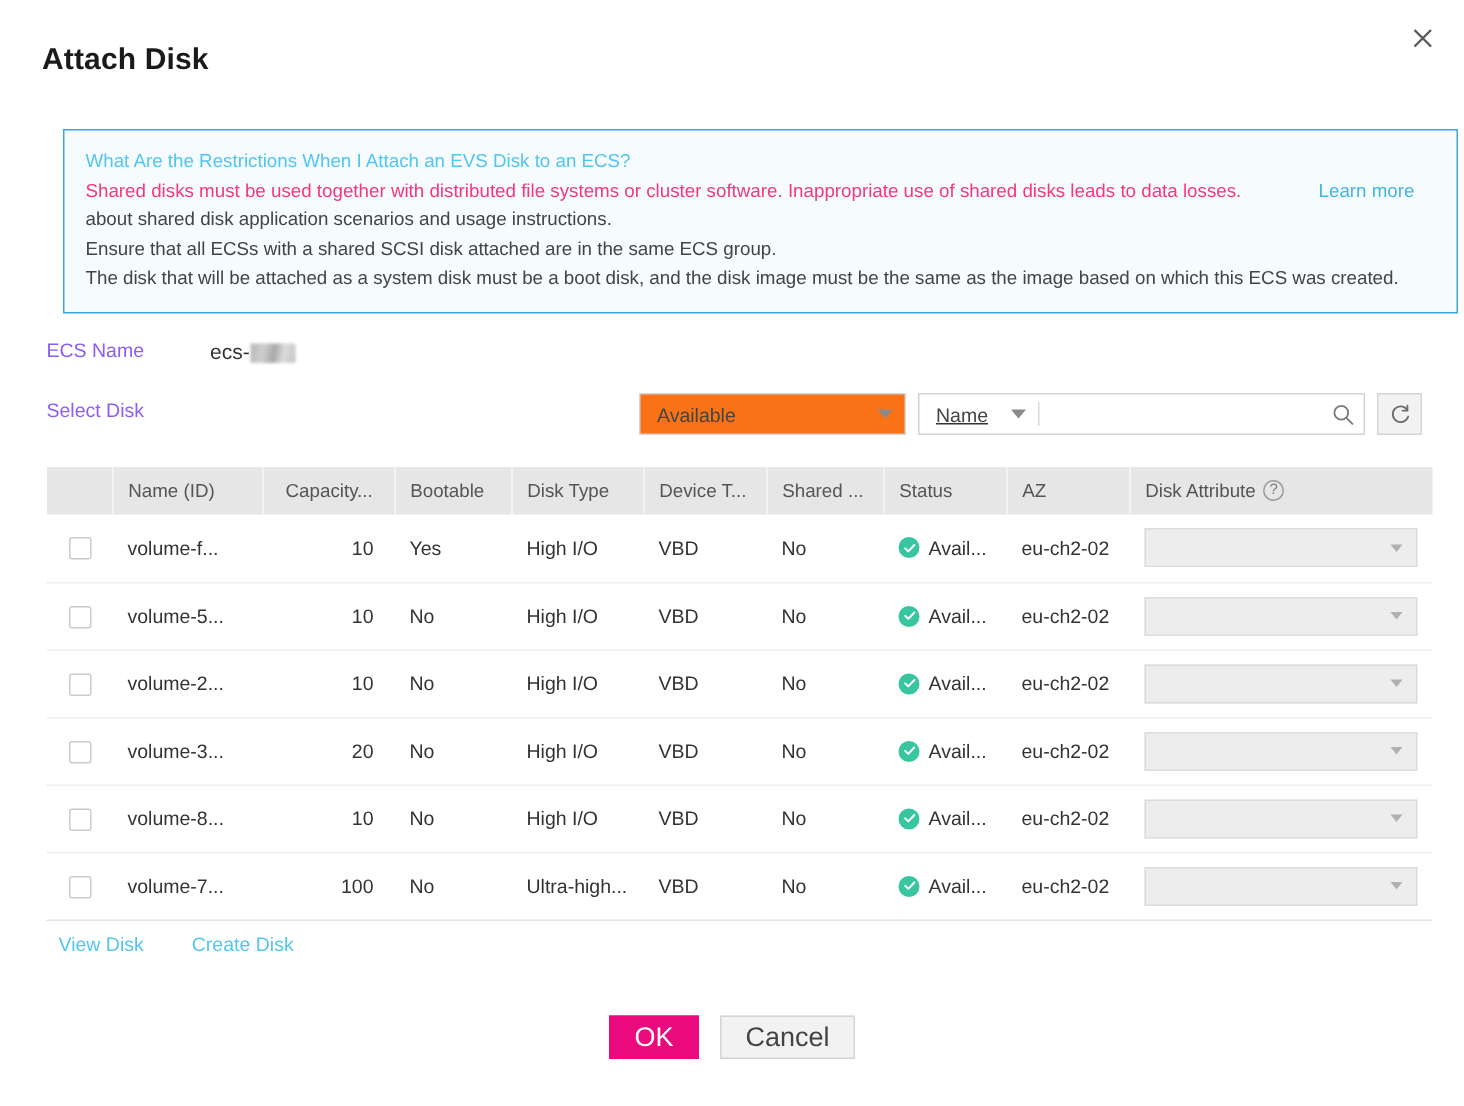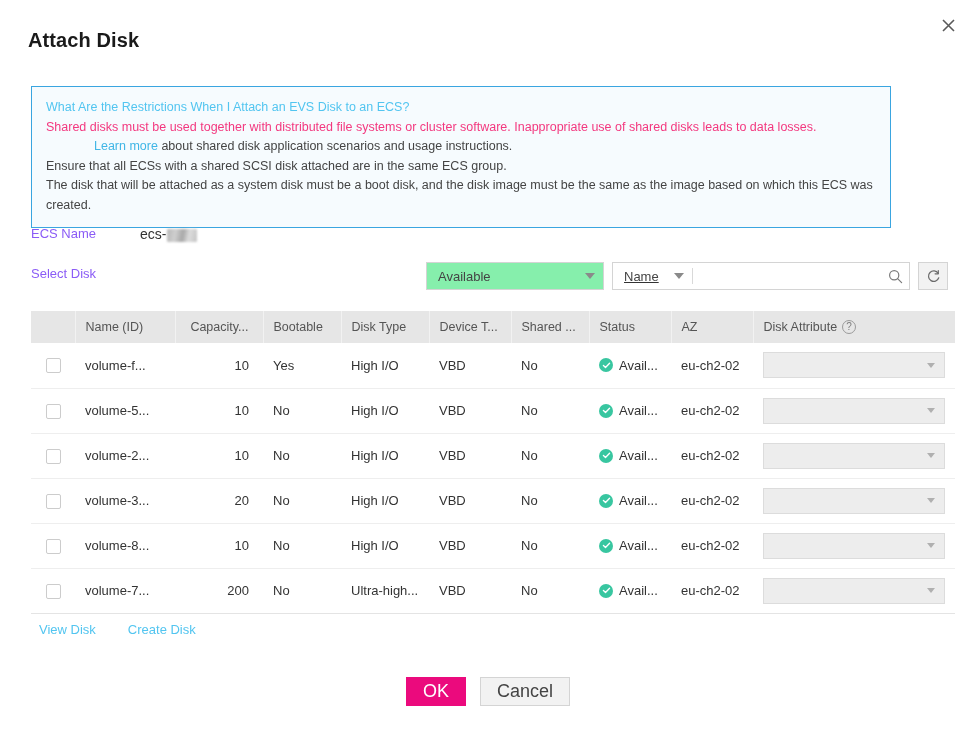--- a/index.html
+++ b/index.html
@@ -42,23 +42,23 @@
     cursor: pointer;
     display: flex;
     align-items: center;
     justify-content: center;
   }
   .close-btn svg { display: block; }
 
   
   .notice {
     position: absolute;
-    left: 31px;
+    left: 42px;
     top: 86px;
-    width: 860px;
+    width: 930px;
     min-height: 112px;
     border: 1px solid #3aa5e0;
     background: #f6fbfe;
     padding: 11px 14px 12px 14px;
   }
   .notice-line {
     line-height: 19.5px;
     font-size: 12.5px;
     color: #444444;
   }
@@ -122,21 +122,21 @@
     right: 28px;
     top: 44px;
     display: flex;
     align-items: center;
     gap: 8px;
   }
   .select-box {
     width: 178px;
     height: 28px;
     border: 1px solid #d4d4d4;
-    background: #86efac;
+    background: #f97316;
     display: flex;
     align-items: center;
     padding: 0 8px 0 11px;
     font-size: 13px;
     color: #444444;
     cursor: pointer;
     position: relative;
   }
   .select-box .sel-text { flex: 1; }
   .caret {
@@ -591,21 +591,21 @@
             <span class="caret-sm"></span>
           </span>
         </td>
       </tr>
 
       <tr>
         <td class="col-check">
           <span class="chk"></span>
         </td>
         <td>volume-7...</td>
-        <td class="num">200</td>
+        <td class="num">100</td>
         <td>No</td>
         <td>Ultra-high...</td>
         <td>VBD</td>
         <td>No</td>
         <td>
           <span class="status-cell">
             <span class="status-ok">
               <svg width="9" height="9" viewBox="0 0 10 10">
                   <path d="M1.6 5.1 L3.9 7.3 L8.4 2.6" stroke="#ffffff" stroke-width="1.5" fill="none" stroke-linecap="round" stroke-linejoin="round"></path>
                 </svg>

